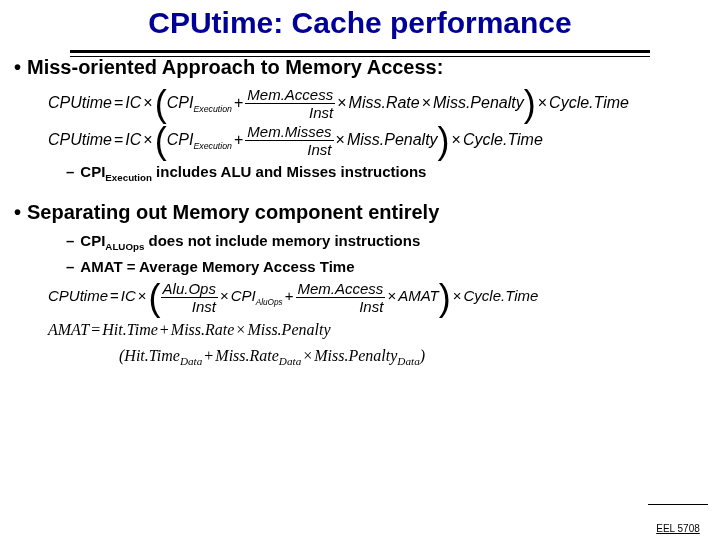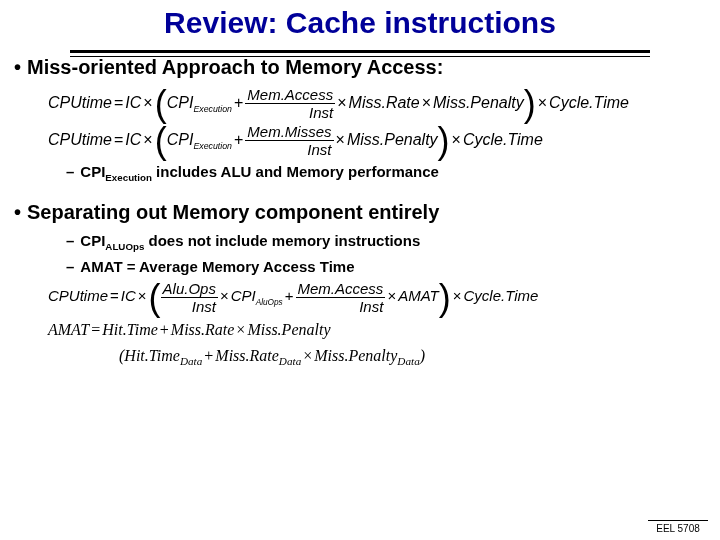--- a/index.html
+++ b/index.html
@@ -85,54 +85,55 @@
     line-height: 1.5;
   }
   .eq2 .subscript { font-size: 0.7em; vertical-align: sub; font-style: italic; }
   .footer {
     position: absolute;
     right: 12px;
     bottom: 6px;
     font-family: Arial, sans-serif;
     font-size: 10px;
     border-top: 1px solid #000;
-    padding-top: 2px;
+    padding-top: 18px;
     width: 60px;
     text-align: center;
+    text-decoration: underline;
   }
   .times { font-style: normal; margin: 0 2px; }
   .plus  { font-style: normal; margin: 0 2px; }
   .eqsign{ font-style: normal; margin: 0 2px; }
   .tiny-sub { font-size: 0.55em; vertical-align: sub; font-style: italic; }
 </style>
 </head>
 <body>
 
 <div class="title-wrap">
-  <span class="title">Review: Cache instructions</span>
+  <span class="title">CPUtime: Cache performance</span>
 </div>
 <div class="title-underline1"></div>
 <div class="title-underline2"></div>
 
 <div class="content">
 
   <div class="bullet1">
     <span class="dot">•</span><span>Miss-oriented Approach to Memory Access:</span>
   </div>
 
   <div class="eq">
     <span>CPUtime</span><span class="eqsign">=</span><span>IC</span><span class="times">×</span><span class="paren">(</span><span>CPI</span><span class="tiny-sub">Execution</span><span class="plus">+</span><span class="frac"><span class="num">Mem.Access</span><span class="den">Inst</span></span><span class="times">×</span><span>Miss.Rate</span><span class="times">×</span><span>Miss.Penalty</span><span class="paren">)</span><span class="times">×</span><span>Cycle.Time</span>
   </div>
 
   <div class="eq">
     <span>CPUtime</span><span class="eqsign">=</span><span>IC</span><span class="times">×</span><span class="paren">(</span><span>CPI</span><span class="tiny-sub">Execution</span><span class="plus">+</span><span class="frac"><span class="num">Mem.Misses</span><span class="den">Inst</span></span><span class="times">×</span><span>Miss.Penalty</span><span class="paren">)</span><span class="times">×</span><span>Cycle.Time</span>
   </div>
 
   <div class="sub-bullet">
-    <span class="dash">–</span><span>CPI</span><span class="subscript">Execution</span><span> includes ALU and Memory performance</span>
+    <span class="dash">–</span><span>CPI</span><span class="subscript">Execution</span><span> includes ALU and Misses instructions</span>
   </div>
 
   <div style="height:12px"></div>
 
   <div class="bullet1">
     <span class="dot">•</span><span>Separating out Memory component entirely</span>
   </div>
 
   <div class="sub-bullet">
     <span class="dash">–</span><span>CPI</span><span class="subscript">ALUOps</span><span> does not include memory instructions</span>

